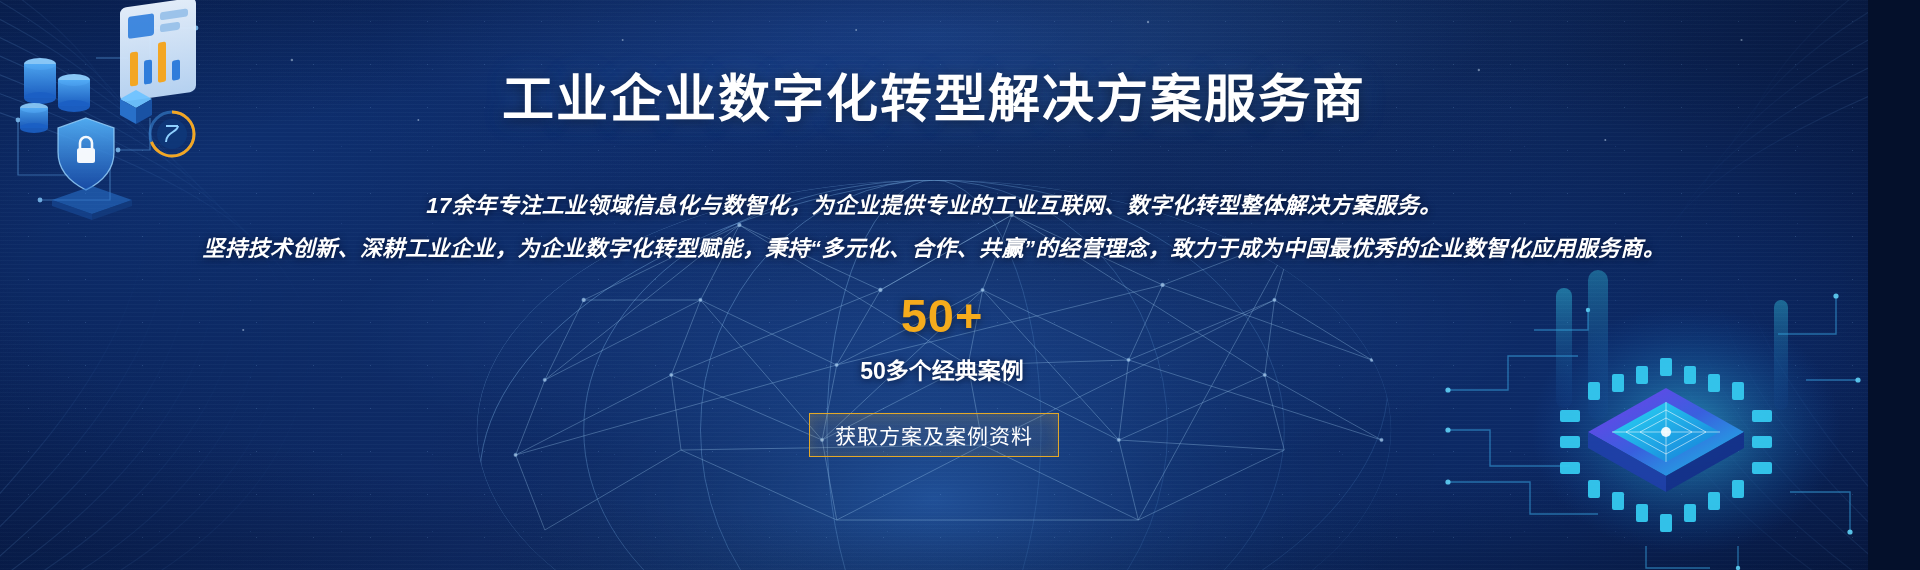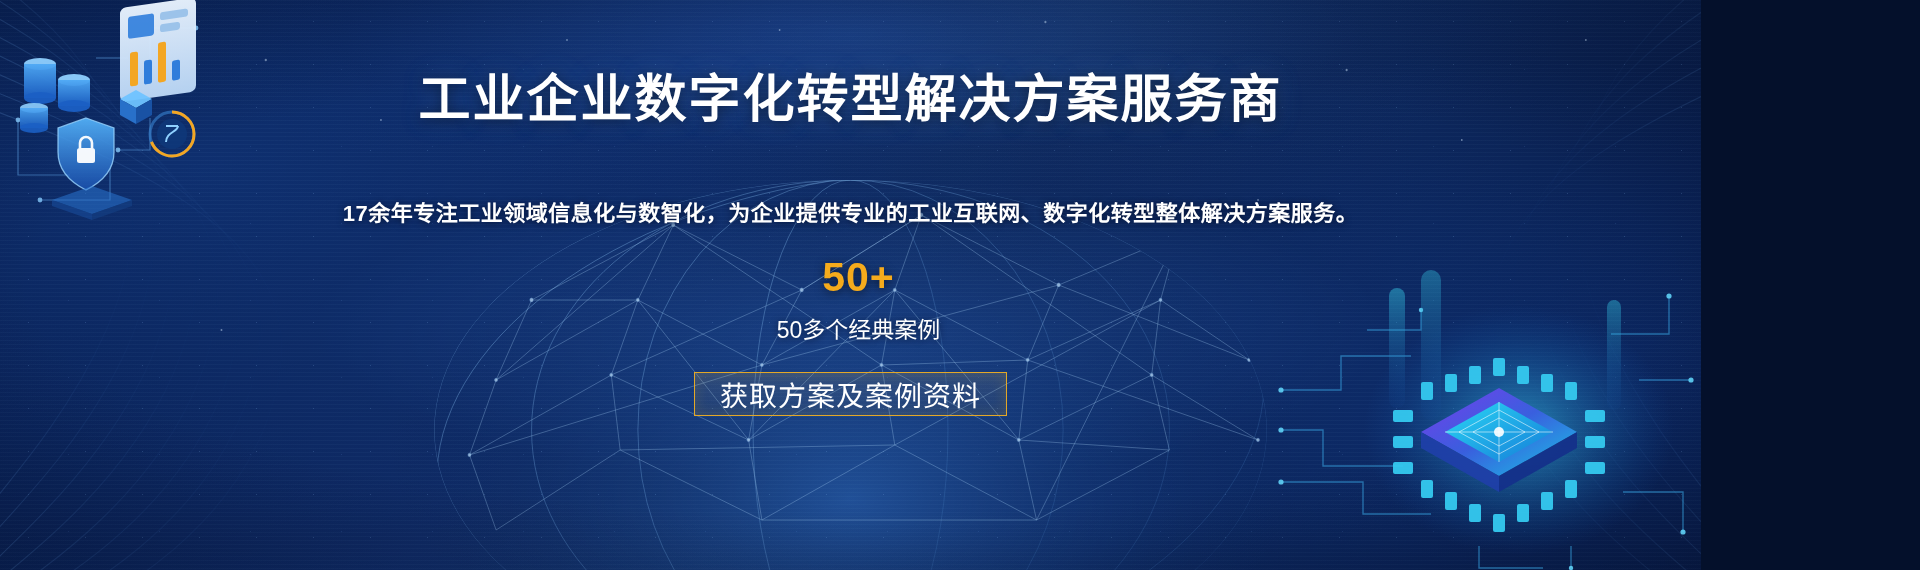--- a/index.html
+++ b/index.html
@@ -5,21 +5,21 @@
 <style>
   html, body {
     margin: 0;
     padding: 0;
     background: #04102b;
   }
   * { box-sizing: border-box; }
 
   .banner {
     position: relative;
-    width: 1701px;
+    width: 1868px;
     height: 570px;
     overflow: hidden;
     font-family: "Liberation Sans", "DejaVu Sans", sans-serif;
     background:
       radial-gradient(ellipse 70% 60% at 50% 58%, rgba(30,74,150,0.55) 0%, rgba(13,42,100,0.30) 45%, rgba(6,20,56,0) 75%),
       radial-gradient(ellipse 90% 120% at 12% 30%, rgba(16,52,120,0.75) 0%, rgba(8,26,70,0.25) 55%, rgba(4,16,48,0) 80%),
       radial-gradient(ellipse 80% 110% at 88% 70%, rgba(14,48,118,0.70) 0%, rgba(7,24,66,0.25) 55%, rgba(4,16,44,0) 82%),
       linear-gradient(125deg, #061a4a 0%, #0a2359 18%, #112f6e 38%, #16376f 52%, #0e2a60 70%, #081c48 86%, #040f2e 100%);
   }
 
@@ -74,25 +74,26 @@
     font-size: 52px;
     line-height: 1.08;
     font-weight: 700;
     color: #ffffff;
     letter-spacing: 2px;
     text-shadow: 0 2px 14px rgba(0,0,0,0.55), 0 0 26px rgba(90,160,255,0.30);
     white-space: nowrap;
   }
 
   .sublines {
-    margin-top: 33px;
+    margin-top: 25px;
     display: flex;
     flex-direction: column;
     align-items: center;
     gap: 11px;
+    font-style: italic;
   }
   .subline {
     font-size: 22px;
     font-weight: 700;
     color: #ffffff;
     letter-spacing: 0.5px;
     white-space: nowrap;
     text-shadow: 0 1px 7px rgba(2,12,40,0.85);
   }
 
@@ -103,47 +104,47 @@
     gap: 132px;
     padding-left: 16px;
   }
   .stat {
     display: flex;
     flex-direction: column;
     align-items: center;
     min-width: 190px;
   }
   .stat-number {
-    font-size: 41px;
+    font-size: 47px;
     font-weight: 700;
     color: #f5ab1c;
     line-height: 1;
     letter-spacing: 1px;
     text-shadow: 0 2px 10px rgba(0,0,0,0.5);
   }
   .stat-label {
     margin-top: 13px;
     font-size: 23px;
-    font-weight: 400;
+    font-weight: 700;
     color: #ffffff;
     white-space: nowrap;
     text-shadow: 0 1px 7px rgba(2,12,40,0.8);
   }
 
   .cta {
     margin-top: 27px;
     display: inline-flex;
     align-items: center;
     justify-content: center;
     height: 44px;
     padding: 0 25px;
     border: 1px solid #e3a828;
     background: linear-gradient(180deg, rgba(255,214,120,0.10), rgba(214,150,30,0.05));
     color: #ffffff;
-    font-size: 28px;
+    font-size: 21px;
     font-weight: 400;
     letter-spacing: 1px;
     cursor: pointer;
     white-space: nowrap;
     box-shadow: 0 0 14px rgba(230,170,40,0.18) inset;
   }
 
   
   .left-art { position: absolute; left: 0; top: 0; width: 260px; height: 250px; z-index: 4; }
   
@@ -447,20 +448,21 @@
       <circle cx="78" cy="44" r="5" fill="#ffffff" fill-opacity="0.9"></circle>
     </g>
   </svg>
 
   <div class="content">
 
     <h1 class="headline">工业企业数字化转型解决方案服务商</h1>
 
     <div class="sublines">
       <div class="subline">17余年专注工业领域信息化与数智化，为企业提供专业的工业互联网、数字化转型整体解决方案服务。</div>
+      <div class="subline">坚持技术创新、深耕工业企业，为企业数字化转型赋能，秉持“多元化、合作、共赢”的经营理念，致力于成为中国最优秀的企业数智化应用服务商。</div>
     </div>
 
     <div class="stats">
       <div class="stat">
         <div class="stat-number">50+</div>
         <div class="stat-label">50多个经典案例</div>
       </div>
     </div>
 
     <button class="cta" type="button">获取方案及案例资料</button>

